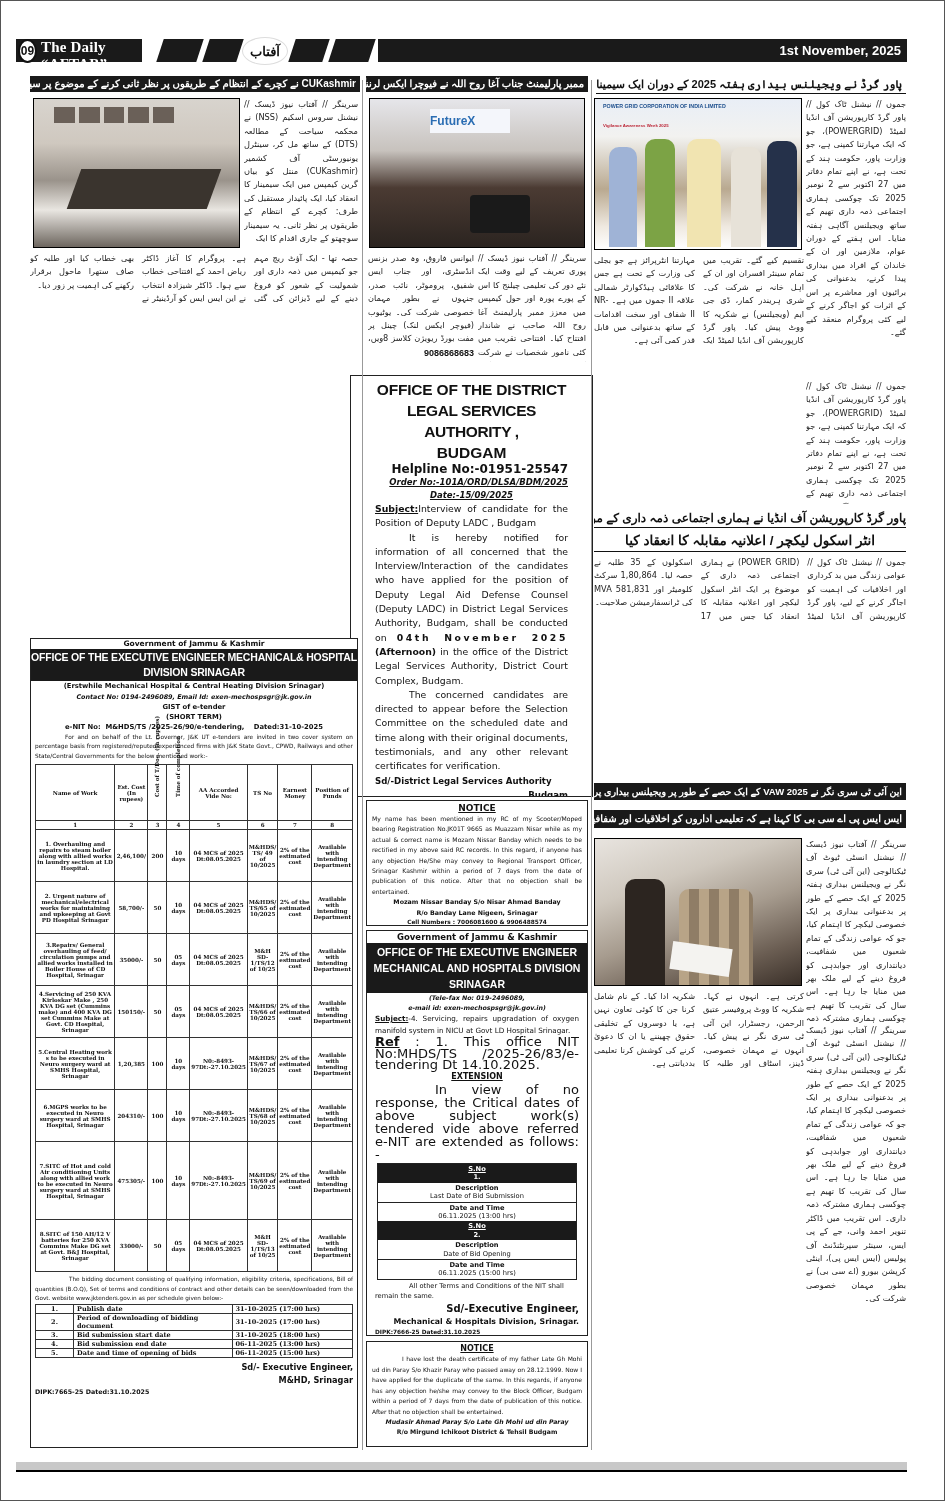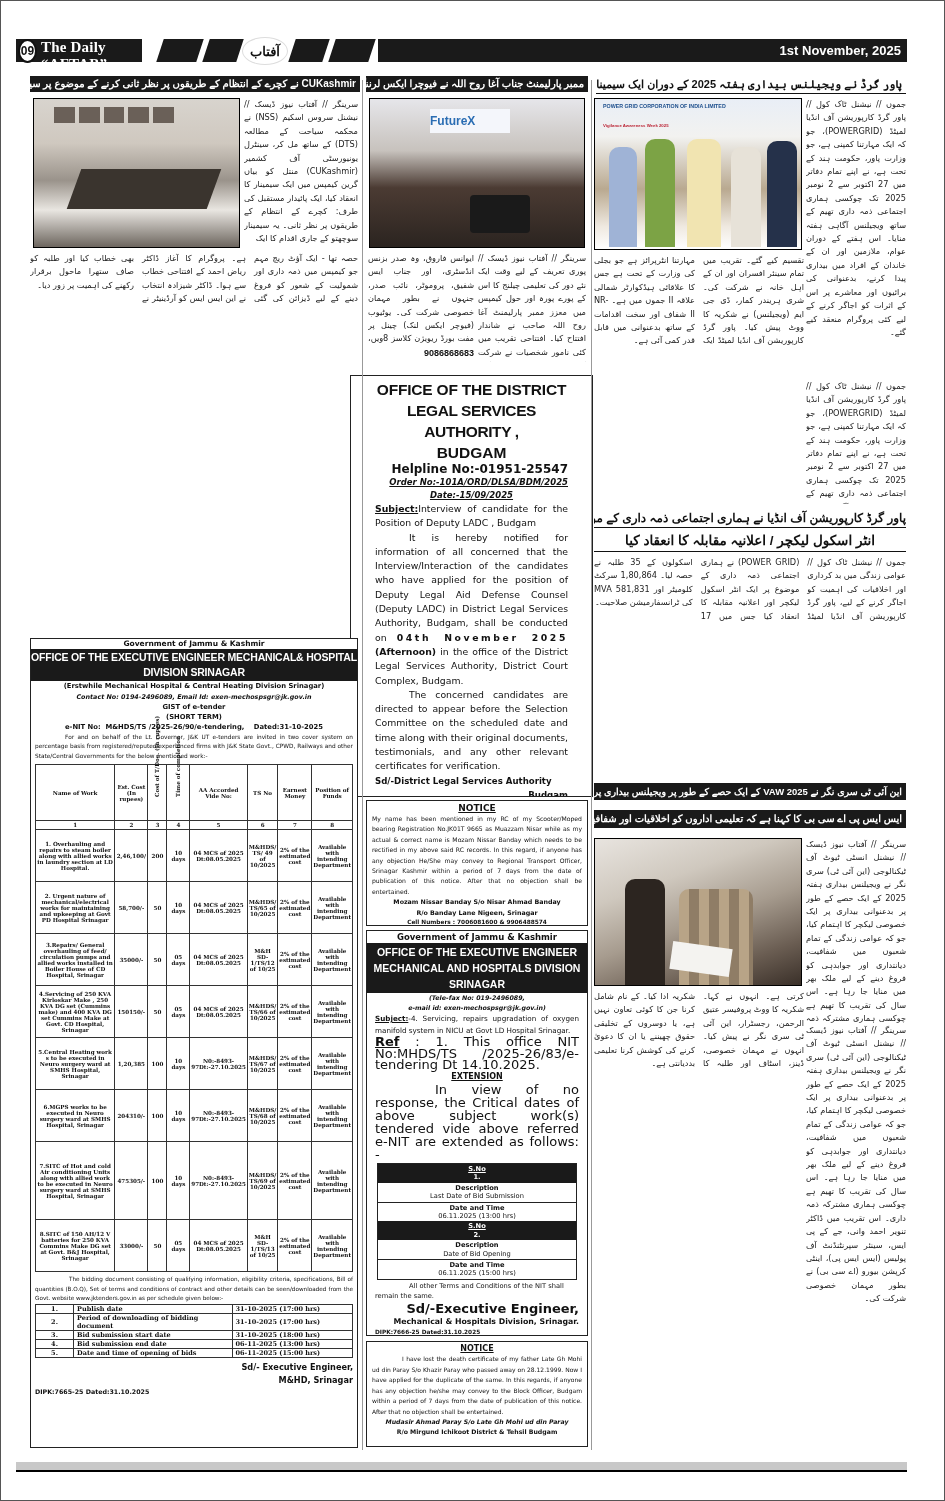--- a/index.html
+++ b/index.html
@@ -124,21 +124,21 @@
       <div class="ctr" style="border-bottom:1px solid #222;padding:1px 0">
           <div class="b">Description</div>
           <div>Date of Bid Opening</div>
         </div>
       <div class="ctr" style="padding:1px 0">
           <div class="b">Date and Time</div>
           <div>06.11.2025 (15:00 hrs)</div>
         </div>
     </div>
     <div style="font-size:6.7px;line-height:10.6px;text-indent:34px;margin-top:1px">All other Terms and Conditions of the NIT shall remain the same.</div>
-    <div class="b" style="text-align:right;font-size:13px;line-height:13px">Sd/-Executive Engineer,</div>
+    <div class="b" style="text-align:right;font-size:10px;line-height:13px">Sd/-Executive Engineer,</div>
     <div class="b" style="text-align:right;font-size:7.8px;line-height:13px">Mechanical &amp; Hospitals Division, Srinagar.</div>
     <div class="b" style="font-size:5.8px;line-height:8px">DIPK:7666-25 Dated:31.10.2025</div>
   </div>
 </div>
 
 <div class="box" style="left:366px;top:1341px;width:222px;height:106px;padding:2px 5px;font-family:'DejaVu Sans',sans-serif">
   <div class="ctr b" style="font-size:8px;text-decoration:underline;line-height:10px">NOTICE</div>
   <div style="font-size:6px;line-height:10.5px;text-align:justify;text-indent:30px">I have lost the death certificate of my father Late Gh Mohi ud din Paray S/o Khazir Paray who passed away on 28.12.1999. Now I have applied for the duplicate of the same. In this regards, if anyone has any objection he/she may convey to the Block Officer, Budgam within a period of 7 days from the date of publication of this notice. After that no objection shall be entertained.</div>
   <div class="ctr b" style="font-size:6.2px;line-height:10px;font-style:italic">Mudasir Ahmad Paray S/o Late Gh Mohi ud din Paray</div>
   <div class="ctr b" style="font-size:6.2px;line-height:10px">R/o Mirgund Ichikoot District &amp; Tehsil Budgam</div>

